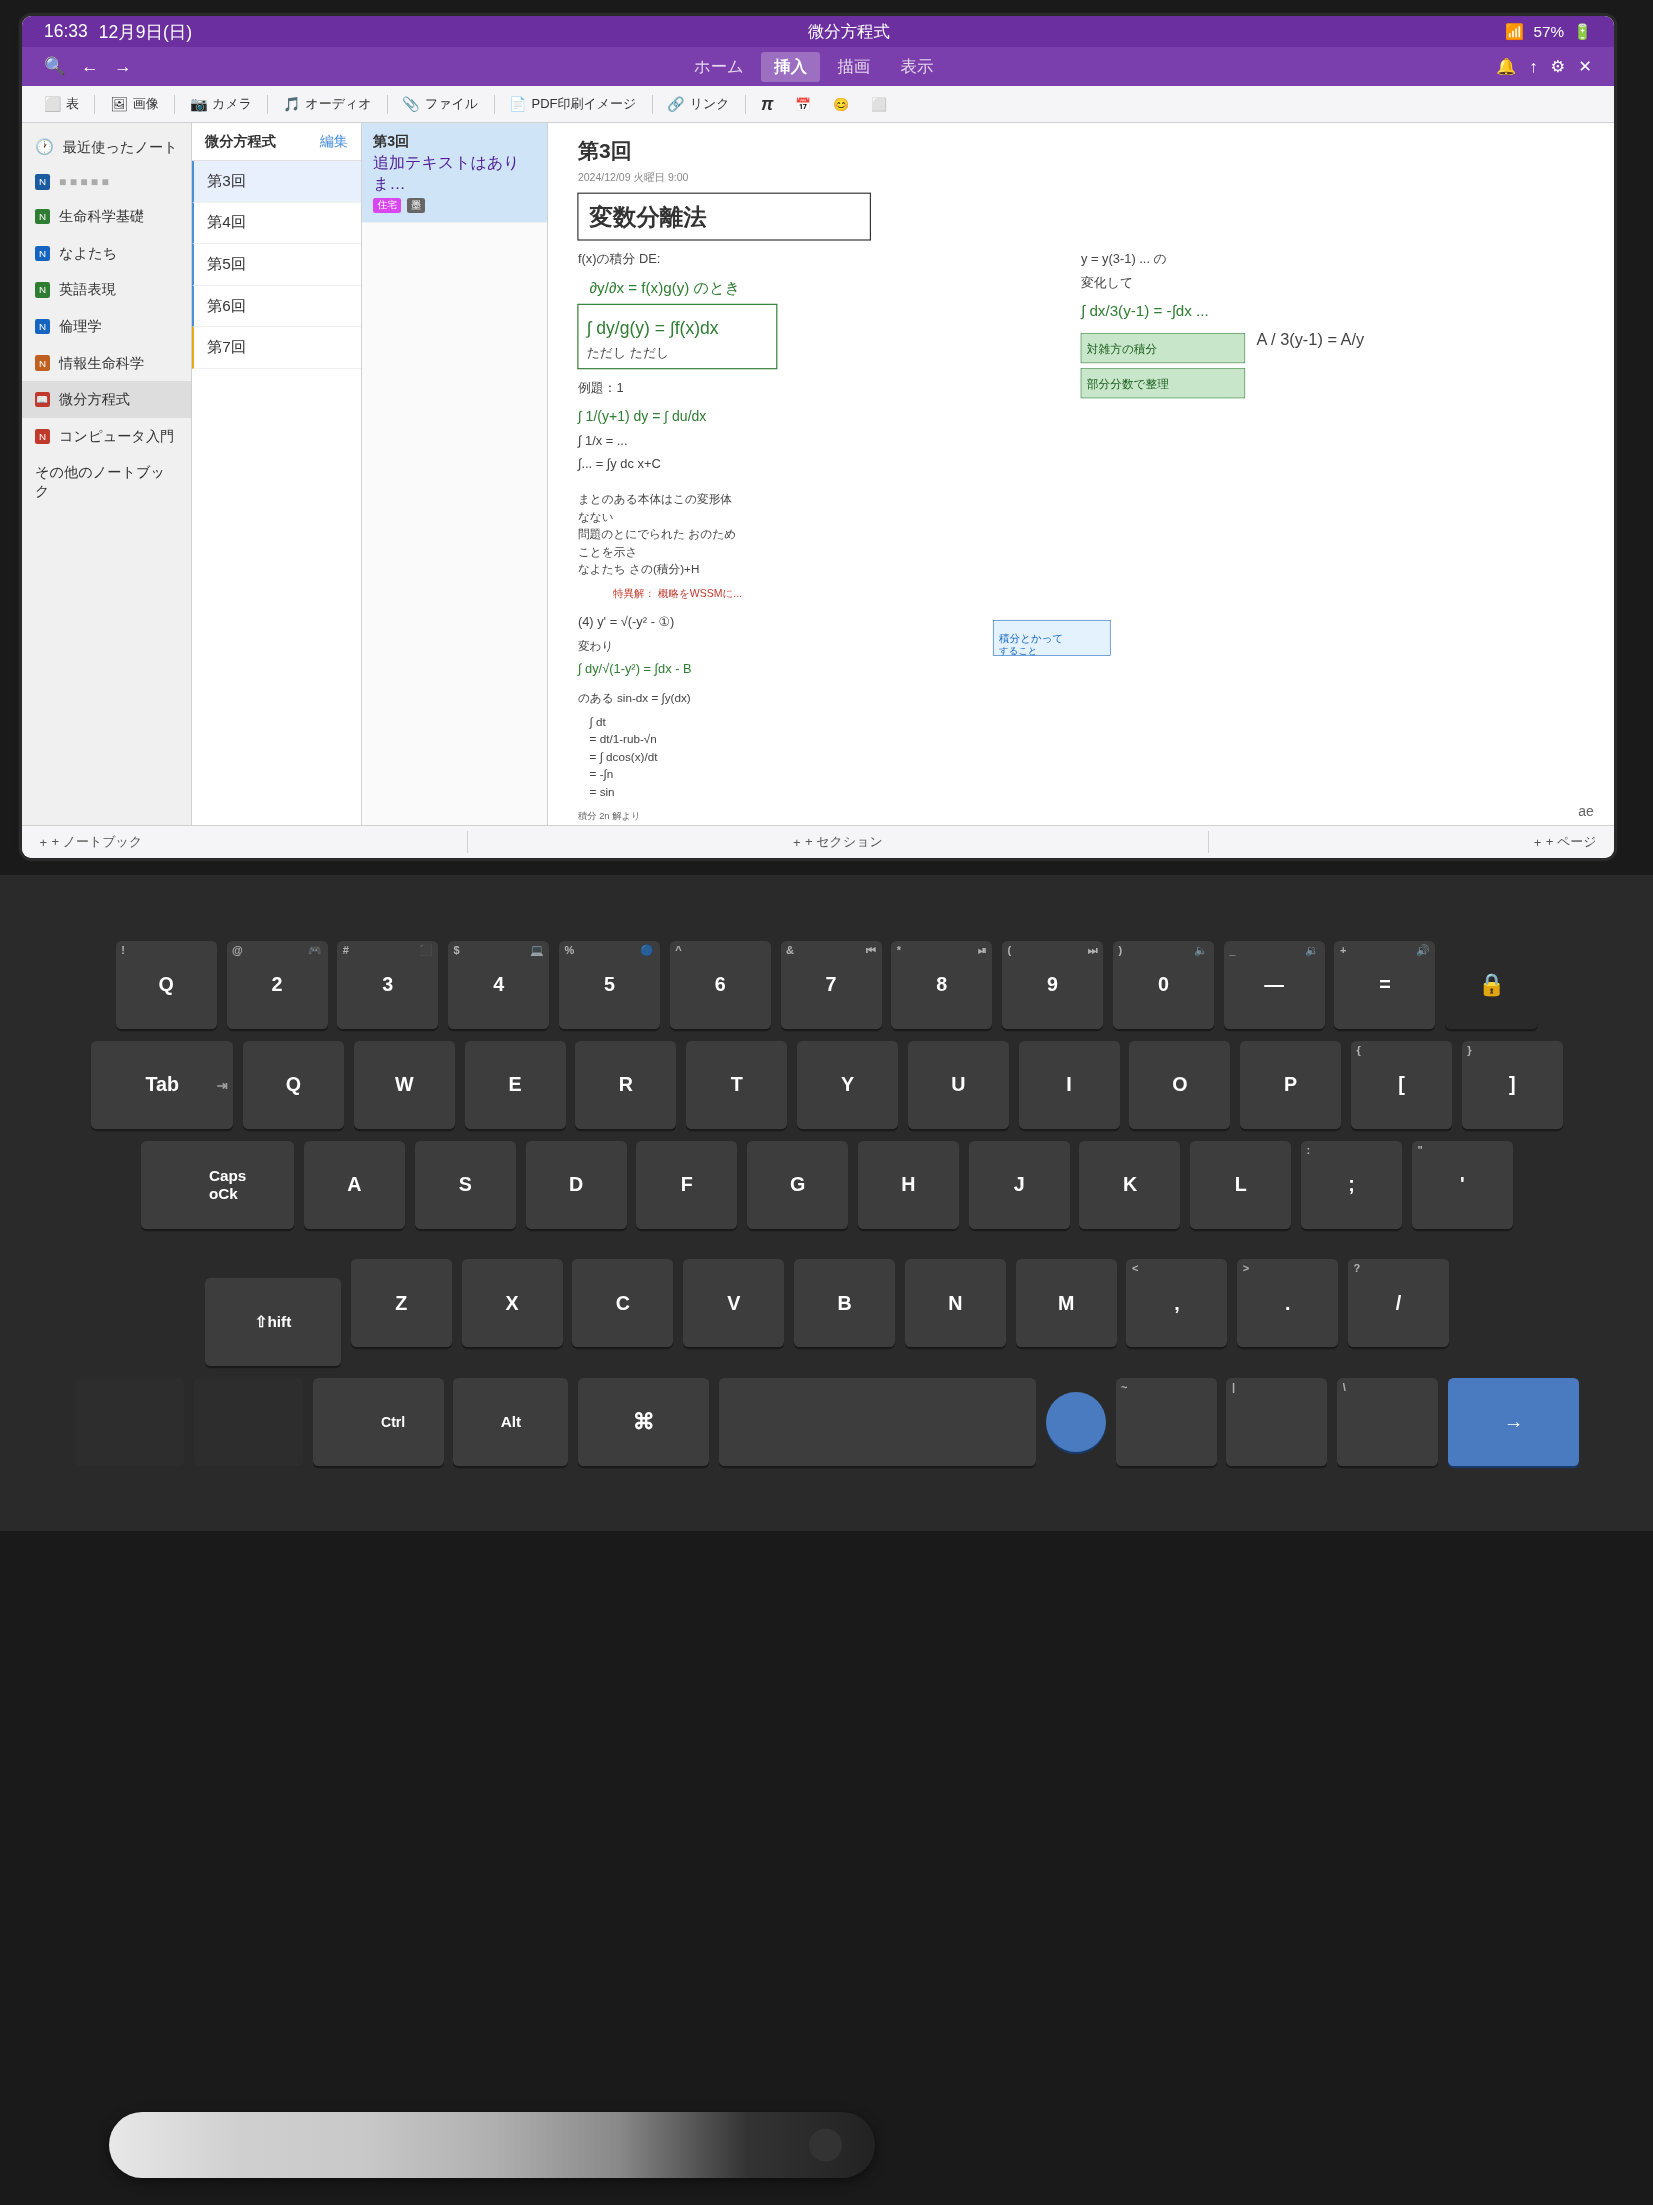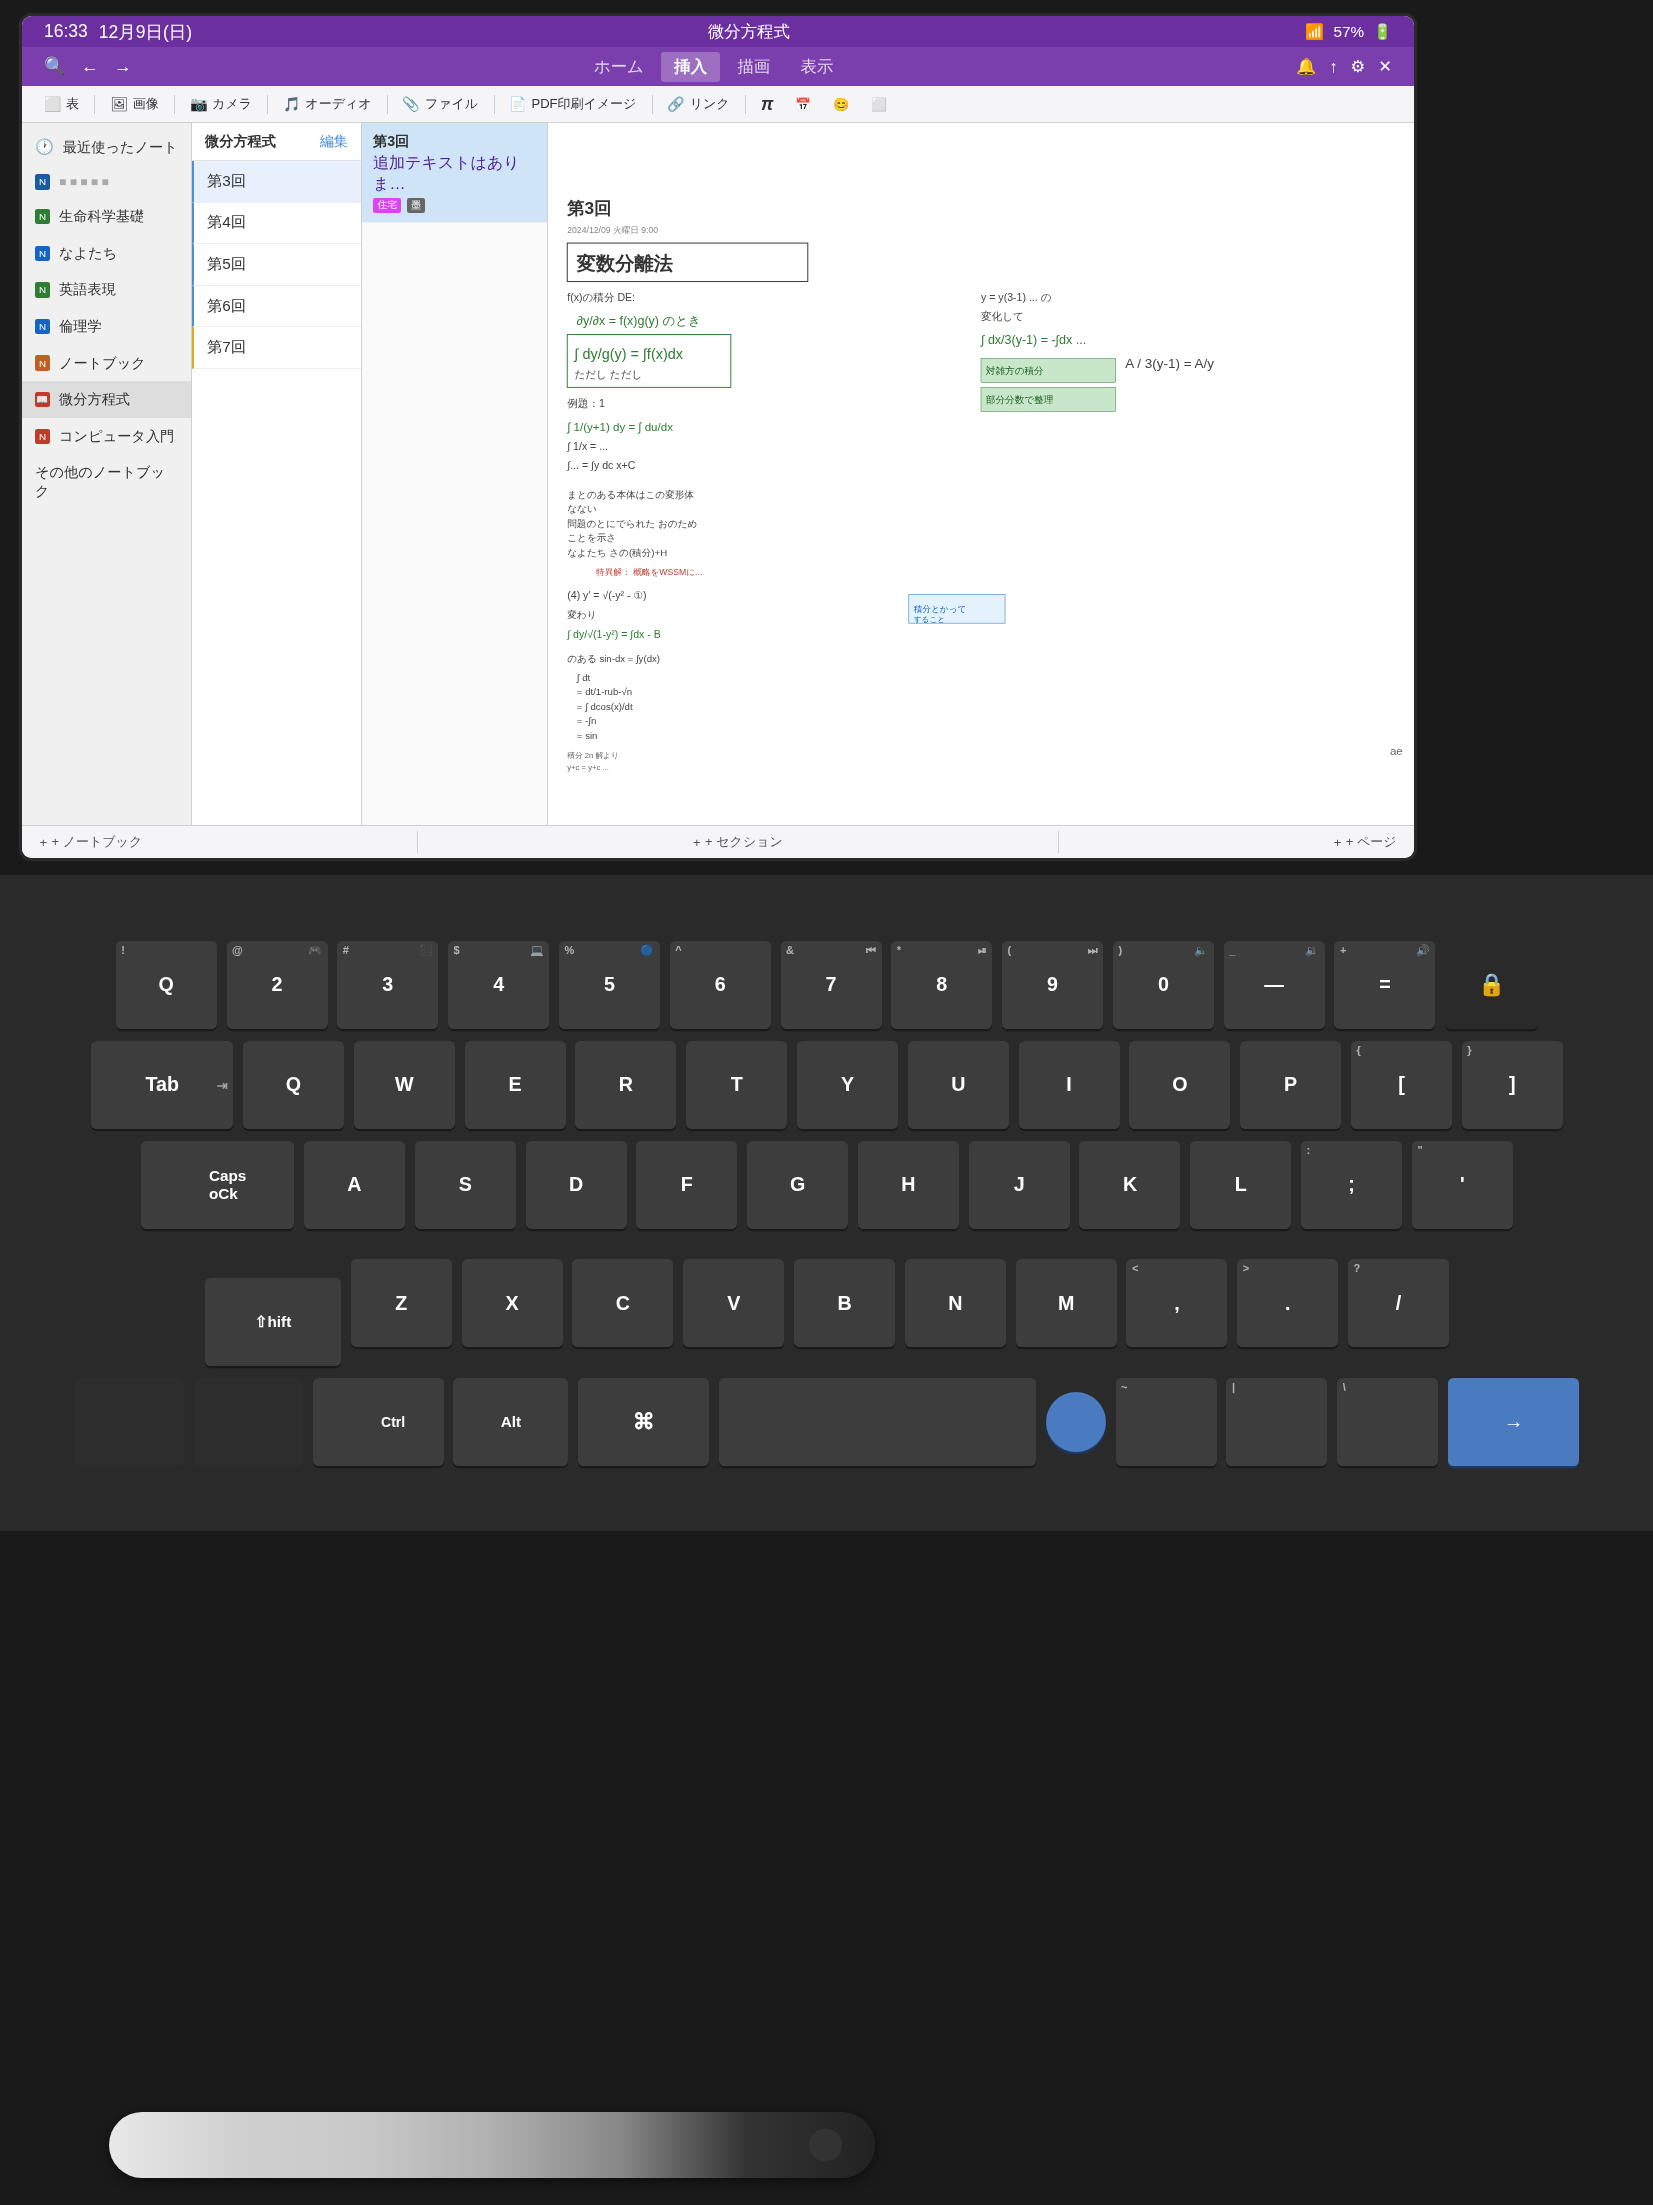--- a/index.html
+++ b/index.html
@@ -10,21 +10,21 @@
       font-family: -apple-system, 'Helvetica Neue', sans-serif;
       overflow: hidden;
       position: relative;
     }
 
     
     #ipad-screen {
       position: absolute;
       top: 16.4px;
       left: 22px;
-      width: 1392px;
+      width: 1592px;
       height: 842px;
       background: #fff;
       border-radius: 9.8px;
       overflow: hidden;
       box-shadow: 0 0 0 3.3px #2a2a2a, 0 0 0 6.6px #1a1a1a;
     }
 
     
     #status-bar {
       background: #6b2fa0;
@@ -382,21 +382,21 @@
       <div class="sidebar-item">
         <div class="sidebar-nb-icon" style="background:#2e7d32;">N</div>
         <span>英語表現</span>
       </div>
       <div class="sidebar-item">
         <div class="sidebar-nb-icon" style="background:#1565c0;">N</div>
         <span>倫理学</span>
       </div>
       <div class="sidebar-item">
         <div class="sidebar-nb-icon" style="background:#bf6020;">N</div>
-        <span>ノートブック</span>
+        <span>情報生命科学</span>
       </div>
       <div class="sidebar-item active">
         <div class="sidebar-nb-icon" style="background:#c0392b;">📖</div>
         <span>微分方程式</span>
       </div>
       <div class="sidebar-item">
         <div class="sidebar-nb-icon" style="background:#c0392b;">N</div>
         <span>コンピュータ入門</span>
       </div>
       <div class="sidebar-item">

